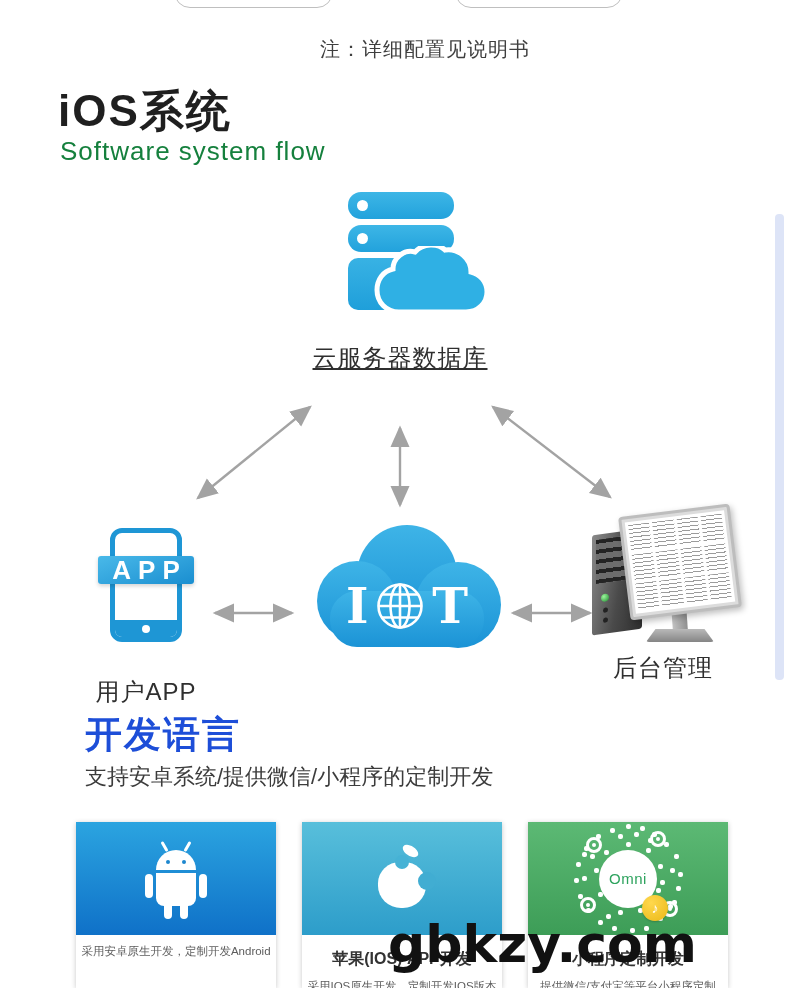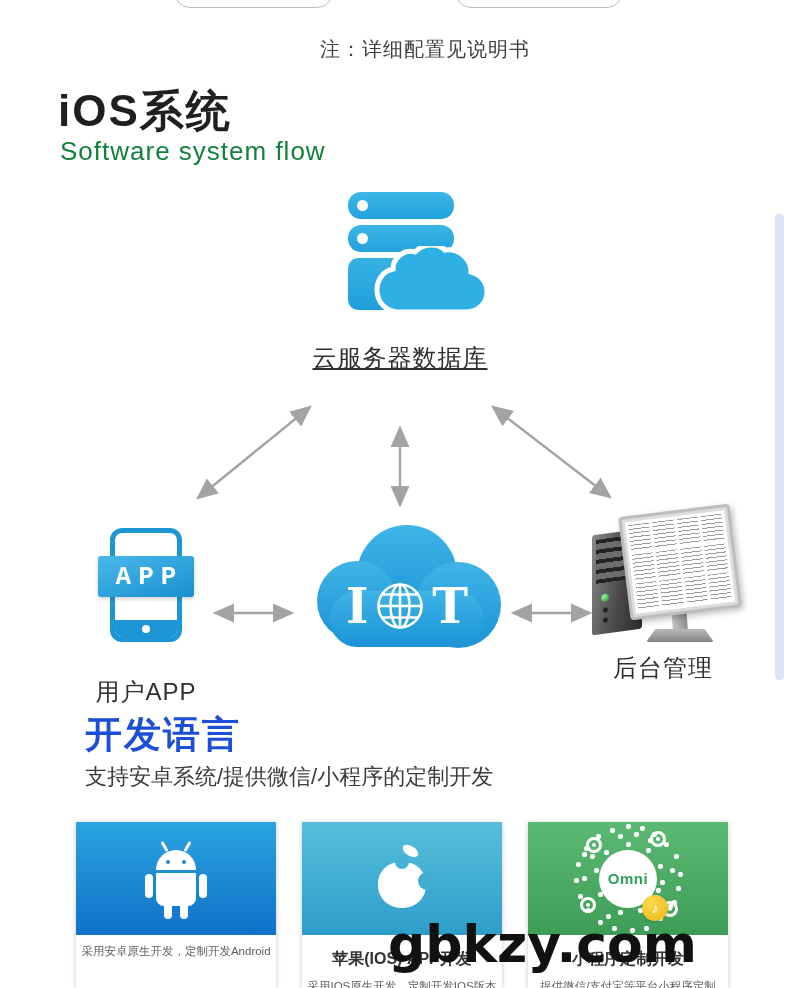--- a/index.html
+++ b/index.html
@@ -24,21 +24,21 @@
   .lbl{position:absolute;text-align:center;font-size:24px;color:#2f2f2f;letter-spacing:1px;}
 
   
   .arrows{position:absolute;left:0;top:390px;}
 
   
   .phone{position:absolute;left:98px;top:526px;width:96px;height:126px;}
   .phone .body{position:absolute;left:12px;top:2px;width:62px;height:104px;border:5px solid #1e96d5;border-radius:12px;background:#fff;}
   .phone .bezel{position:absolute;left:0;bottom:0;width:62px;height:17px;background:#1e96d5;border-radius:0 0 7px 7px;}
   .phone .home{position:absolute;left:27px;top:5px;width:8px;height:8px;border-radius:50%;background:#fff;}
-  .phone .banner{position:absolute;left:0;top:30px;width:96px;height:41px;border-radius:3px;background:linear-gradient(160deg,#49b9e9,#1a8ed0);box-shadow:0 2px 4px rgba(0,0,0,.18);display:flex;align-items:center;justify-content:center;color:#fff;font-size:26px;font-weight:700;letter-spacing:7px;padding-left:7px;box-sizing:border-box;font-family:Liberation Mono, monospace;}
+  .phone .banner{position:absolute;left:0;top:30px;width:96px;height:28px;border-radius:3px;background:linear-gradient(160deg,#49b9e9,#1a8ed0);box-shadow:0 2px 4px rgba(0,0,0,.18);display:flex;align-items:center;justify-content:center;color:#fff;font-size:26px;font-weight:700;letter-spacing:7px;padding-left:7px;box-sizing:border-box;}
 
   
   .iot{position:absolute;left:312px;top:523px;width:190px;height:132px;}
   .iot .inner{position:absolute;left:0;top:48px;width:190px;height:70px;display:flex;align-items:center;justify-content:center;gap:7px;color:#fff;font-family:"DejaVu Serif","Liberation Serif",serif;font-size:48px;font-weight:700;}
 
   
   .pc{position:absolute;left:590px;top:510px;width:148px;height:142px;}
   .pc .tower{position:absolute;left:2px;top:22px;width:50px;height:100px;background:linear-gradient(100deg,#8a8a8a,#4a4a4a 55%,#2e2e2e);border-radius:3px;transform:skewY(-8deg);}
   .pc .slots{position:absolute;left:4px;top:5px;width:42px;height:44px;background:repeating-linear-gradient(180deg,#242424 0 4px,#6d6d6d 4px 10px);}
   .pc .led{position:absolute;left:9px;top:60px;width:8px;height:8px;border-radius:50%;background:radial-gradient(circle at 35% 35%,#9cf59c,#1f8a2f);}
@@ -78,21 +78,21 @@
   .apple .bite{position:absolute;left:48px;top:26px;width:18px;height:18px;border-radius:50%;background:#41add2;}
   .apple .leaf{position:absolute;left:32px;top:0px;width:17px;height:10px;background:#fff;border-radius:60% 40% 60% 40%;transform:rotate(40deg);}
 
   
   .qr{position:relative;width:108px;height:108px;}
   .qr .dots{position:absolute;left:50%;top:50%;width:5px;height:5px;margin:-2.5px;border-radius:2px;background:#fff;
     box-shadow:0 -52px #fff,14px -50px #fff,-16px -48px #fff,26px -44px #fff,-30px -42px #fff,38px -34px #fff,-42px -30px #fff,48px -22px #fff,-50px -14px #fff,52px -4px #fff,-52px 2px #fff,50px 10px #fff,-48px 18px #fff,42px 28px #fff,-40px 32px #fff,32px 40px #fff,-28px 44px #fff,18px 50px #fff,-14px 50px #fff,4px 52px #fff,0 -34px #fff,20px -28px #fff,-22px -26px #fff,32px -12px #fff,-32px -8px #fff,30px 12px #fff,-28px 16px #fff,12px 32px #fff,-8px 34px #fff,34px 4px #fff,8px -44px #fff,-8px -42px #fff,44px -8px #fff,-44px 0 #fff,24px 36px #fff,-20px 38px #fff,46px 24px #fff,-36px -22px #fff,22px -38px #fff,-44px -24px #fff;}
   .qr .ring{position:absolute;width:10px;height:10px;border:3px solid #fff;border-radius:50%;}
   .qr .ring::after{content:"";position:absolute;left:3px;top:3px;width:4px;height:4px;border-radius:50%;background:#fff;}
   .qr .disc{position:absolute;left:50%;top:50%;width:58px;height:58px;margin:-29px;border-radius:50%;background:#fff;display:flex;align-items:center;justify-content:center;}
-  .qr .omni{color:#2ea35e;font-weight:700;font-size:15px;letter-spacing:0.5px;}
+  .qr .omni{color:#2ea35e;font-weight:400;font-size:15px;letter-spacing:0.5px;}
   .qr .badge{position:absolute;left:68px;top:70px;width:26px;height:26px;border-radius:50%;background:radial-gradient(circle at 35% 30%,#ffd84d,#eab818);display:flex;align-items:center;justify-content:center;color:#fff;font-size:14px;font-weight:700;box-shadow:0 1px 2px rgba(0,0,0,.2);}
 
   .scrollbar{position:absolute;left:775px;top:214px;width:9px;height:466px;border-radius:4px;background:#dde4f7;}
 
   .watermark{position:absolute;left:388px;top:916px;font-size:52px;line-height:56px;font-weight:700;color:#111;z-index:50;letter-spacing:0px;font-family:"DejaVu Sans",sans-serif;}
 </style>
 </head>
 <body>
 
 <div class="page">

